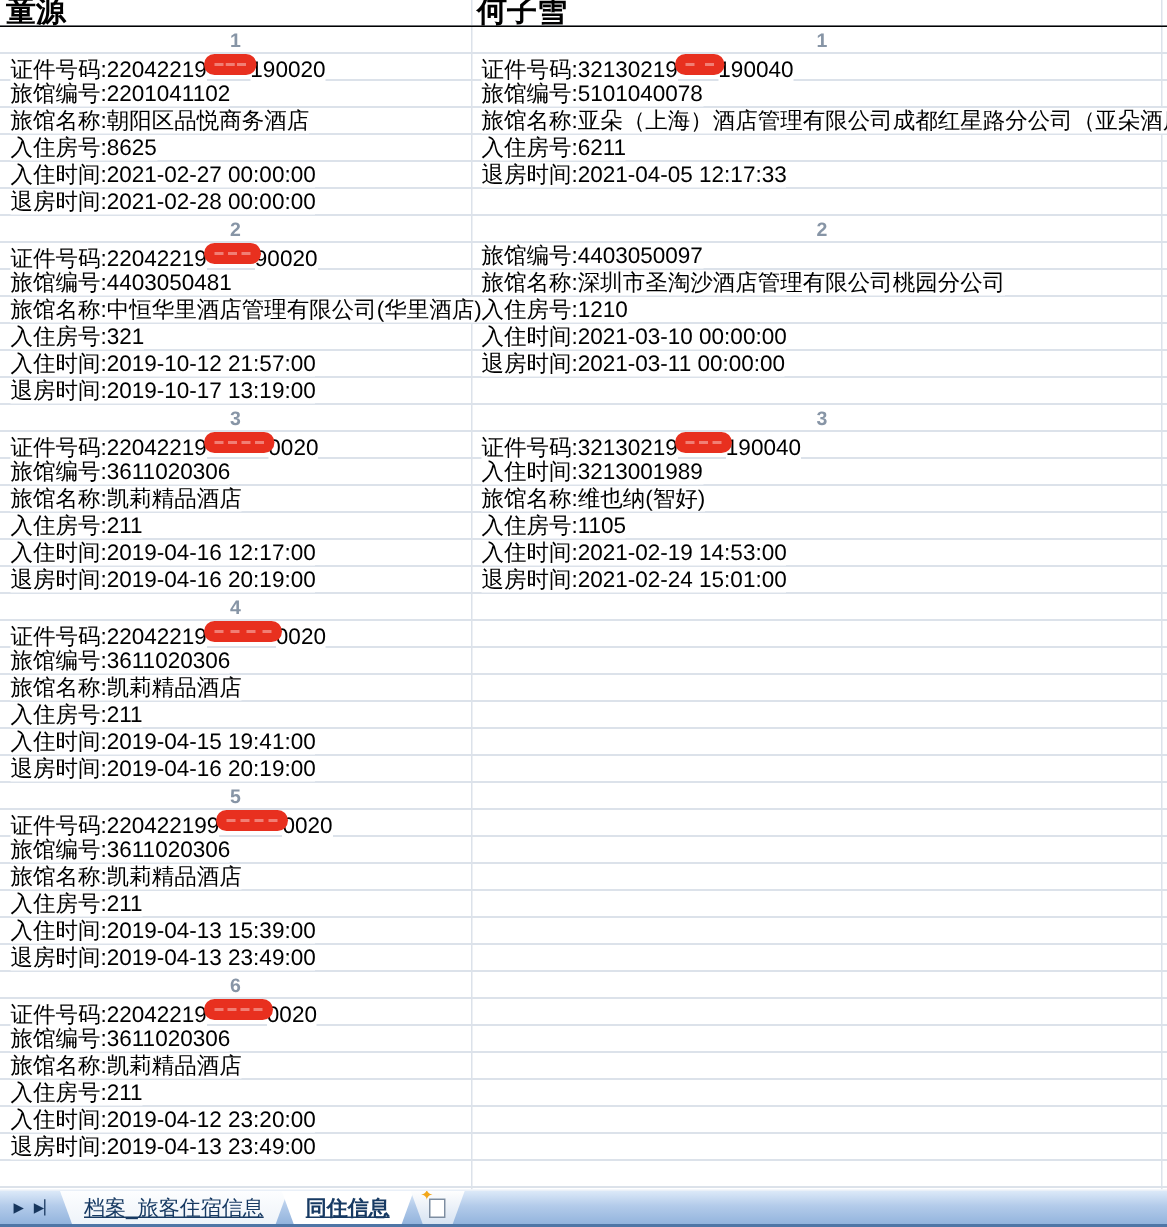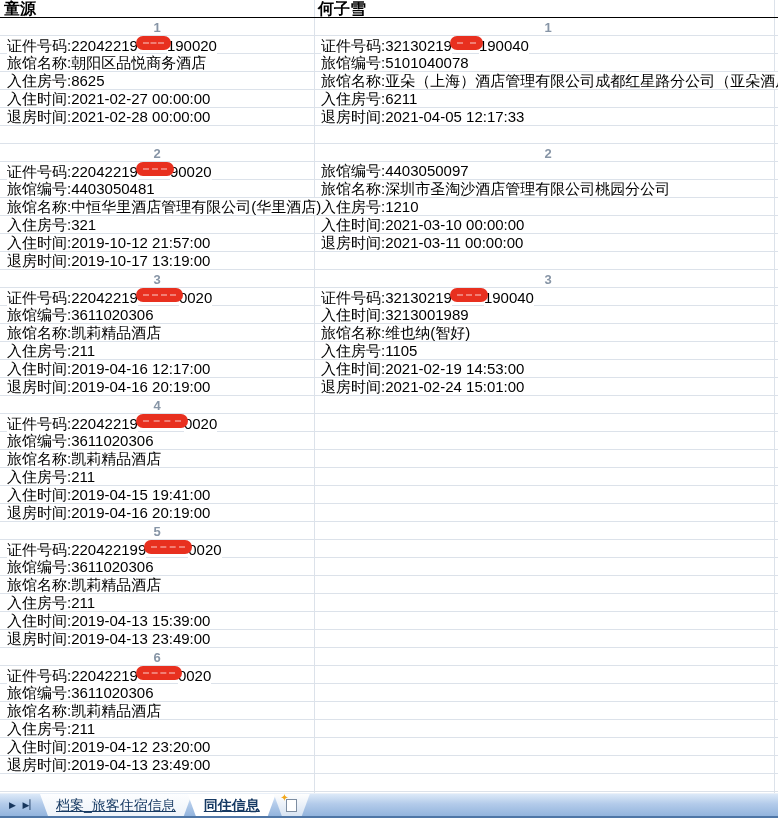--- a/index.html
+++ b/index.html
@@ -14,21 +14,21 @@
     background-image:repeating-linear-gradient(to bottom, transparent 0 17px, var(--grid,#dce2ea) 17px 18px);
     overflow:hidden;
   }
   .vline { position:absolute; top:0; bottom:0; width:1px; background:var(--grid,#dce2ea); z-index:0; }
   .col { position:absolute; top:0; height:100%; }
   .col-left  { left:0;   width:314px; }
   .col-right { left:314px; width:468px; }
   .header-cell {
     position:absolute; top:0; left:0; right:0; height:18px;
     border-bottom:1px solid #000; line-height:17px;
-    font-size:16px; font-weight:bold; color:#000; padding-left:4px;
+    font-size:20px; font-weight:bold; color:#000; padding-left:4px;
     white-space:nowrap; z-index:1;
   }
   .block { position:absolute; left:0; right:0; height:126px; z-index:1; }
   .row { height:18px; line-height:17px; font-size:15px; color:#000; padding-left:7px; white-space:nowrap; }
   .row .txt { background:#fff; position:relative; z-index:1; }
   .row.idx { text-align:center; padding-left:0; }
   .row.idx .txt { background:transparent; color:var(--num,#8795a6); font-weight:bold; font-size:13px; }
   .sticker {
     display:inline-block; height:14px; border-radius:8px;
     background:var(--red,#e8301f); position:relative; z-index:2;
@@ -72,20 +72,21 @@
     <div class="vline" style="left:774px"></div>
 
     <div class="col col-left">
       <div class="header-cell">
         <span class="txt">童源</span>
       </div>
       <div class="records" id="records-0">
           <div class="block" style="top: 18px;">
             <div class="row idx"><span class="txt">1</span></div>
             <div class="row"><span class="txt">证件号码:22042219</span><span class="sticker" style="width: 35px;"><i></i></span><span class="txt">190020</span></div>
+            <div class="row"><span class="txt">旅馆编号:2201041102</span></div>
             <div class="row"><span class="txt">旅馆名称:朝阳区品悦商务酒店</span></div>
             <div class="row"><span class="txt">入住房号:8625</span></div>
             <div class="row"><span class="txt">入住时间:2021-02-27 00:00:00</span></div>
             <div class="row"><span class="txt">退房时间:2021-02-28 00:00:00</span></div>
           </div>
           <div class="block" style="top: 144px;">
             <div class="row idx"><span class="txt">2</span></div>
             <div class="row"><span class="txt">证件号码:22042219</span><span class="sticker" style="width: 38px;"><i></i></span><span class="txt">90020</span></div>
             <div class="row"><span class="txt">旅馆编号:4403050481</span></div>
             <div class="row"><span class="txt">旅馆名称:中恒华里酒店管理有限公司(华里酒店)</span></div>

